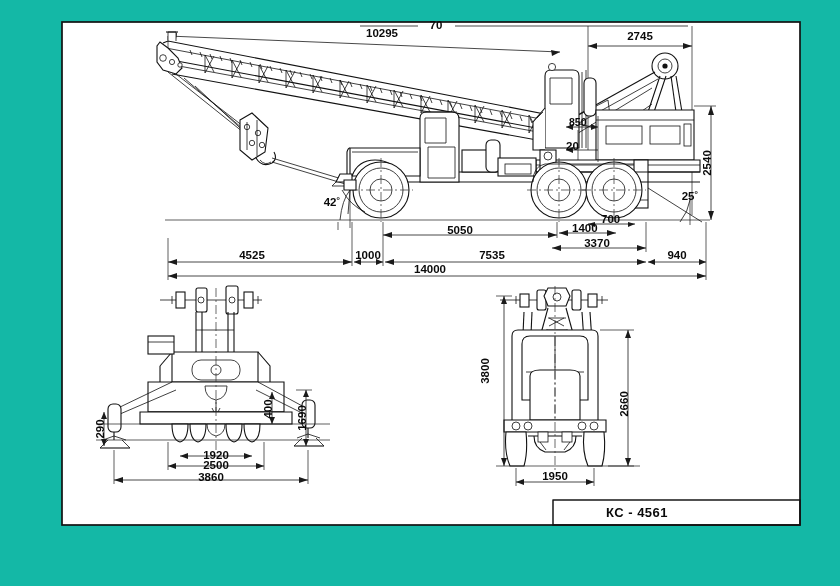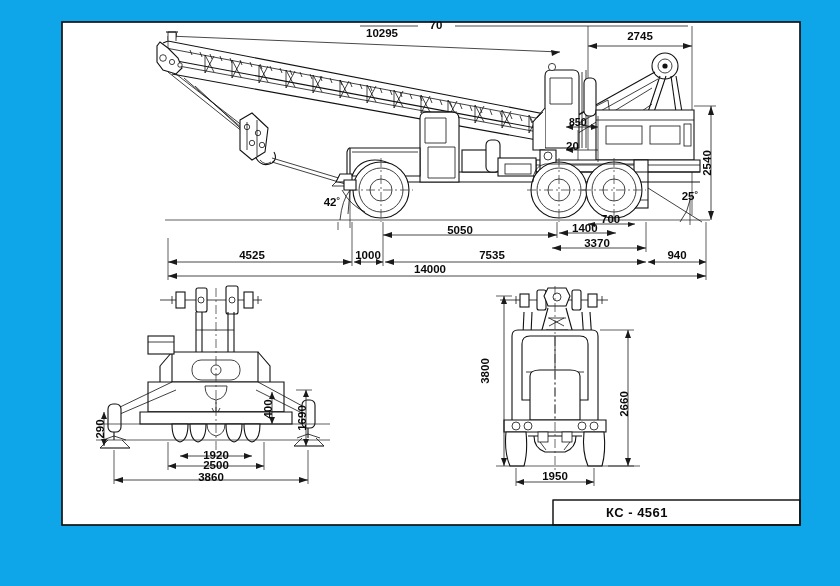--- a/index.html
+++ b/index.html
@@ -8,21 +8,21 @@
     padding: 0;
     background: #ffffff;
   }
   body {
     font-family: "Liberation Sans", sans-serif;
   }
   #sheet {
     position: relative;
     width: 840px;
     height: 586px;
-    background: #0ea5e9;
+    background: #14b8a6;
     overflow: hidden;
   }
   #sheet svg {
     position: absolute;
     left: 0;
     top: 0;
   }
   .dimtext {
     font-family: "Liberation Sans", sans-serif;
     font-weight: bold;

